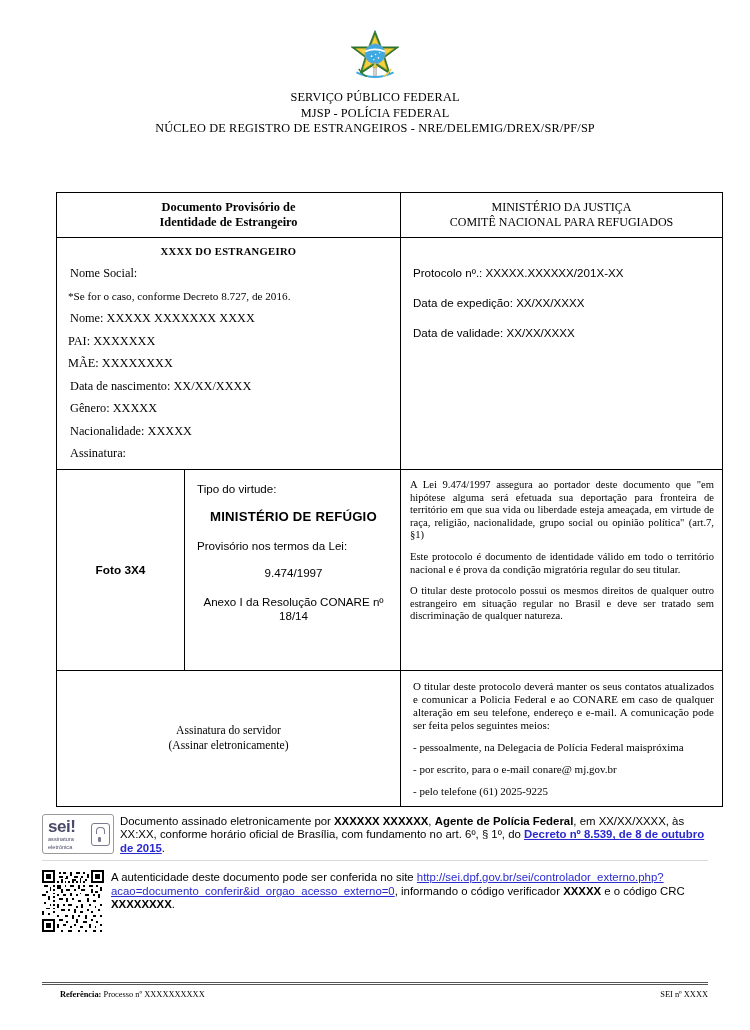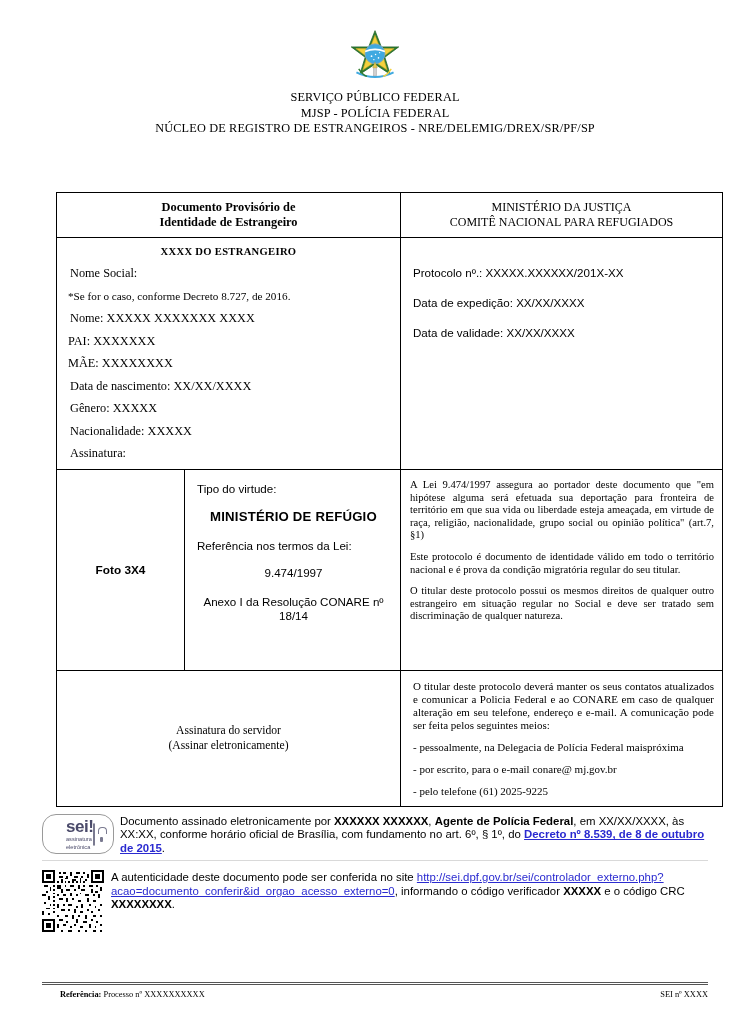--- a/index.html
+++ b/index.html
@@ -174,26 +174,26 @@
     display: flex;
     align-items: flex-start;
     border-bottom: 1px solid #d9d9d9;
     padding-bottom: 5px;
   }
   .sei-logo {
     width: 72px;
     min-width: 72px;
     height: 40px;
     border: 1px solid #9a9a9a;
-    border-radius: 14px;
+    border-radius: 3px;
     box-sizing: border-box;
     display: flex;
     align-items: center;
     justify-content: space-between;
-    padding: 1px 21px;
+    padding: 1px 3px;
     margin-right: 6px;
     background: #fff;
   }
   .sei-logo-text { line-height: 1; text-align: left; padding-left: 2px;}
   .sei-word {
     font-family: "Liberation Sans", sans-serif;
     font-weight: bold;
     font-size: 17px;
     color: #4a4a6a;
     letter-spacing: -0.5px;
@@ -358,28 +358,28 @@
         </td>
       </tr>
 
       <tr>
         <td class="foto-cell" style="height:200px">
           <span>Foto 3X4</span>
         </td>
         <td class="pedido-cell">
           <div class="pedido-line">Tipo do virtude:</div>
           <div class="pedido-bold">MINISTÉRIO DE REFÚGIO</div>
-          <div class="pedido-line">Referência nos termos da Lei:</div>
+          <div class="pedido-line">Provisório nos termos da Lei:</div>
           <div class="pedido-center">9.474/1997</div>
           <div class="pedido-anexo">Anexo I da Resolução CONARE nº 18/14</div>
         </td>
         <td class="lei-cell">
           <div class="lei-p">A Lei 9.474/1997 assegura ao portador deste documento que "em hipótese alguma será efetuada sua deportação para fronteira de território em que sua vida ou liberdade esteja ameaçada, em virtude de raça, religião, nacionalidade, grupo social ou opinião política" (art.7, §1)</div>
           <div class="lei-p">Este protocolo é documento de identidade válido em todo o território nacional e é prova da condição migratória regular do seu titular.</div>
-          <div class="lei-p">O titular deste protocolo possui os mesmos direitos de qualquer outro estrangeiro em situação regular no Social e deve ser tratado sem discriminação de qualquer natureza.</div>
+          <div class="lei-p">O titular deste protocolo possui os mesmos direitos de qualquer outro estrangeiro em situação regular no Brasil e deve ser tratado sem discriminação de qualquer natureza.</div>
         </td>
       </tr>
 
       <tr>
         <td colspan="2" class="assinatura-cell" style="height:118px">
           <div>Assinatura do servidor</div>
           <div>(Assinar eletronicamente)</div>
         </td>
         <td class="titular-cell" style="padding-left:12px !important">
           <div class="titular-p">O titular deste protocolo deverá manter os seus contatos atualizados e comunicar a Policia Federal e ao CONARE em caso de qualquer alteração em seu telefone, endereço e e-mail. A comunicação pode ser feita pelos seguintes meios:</div>

